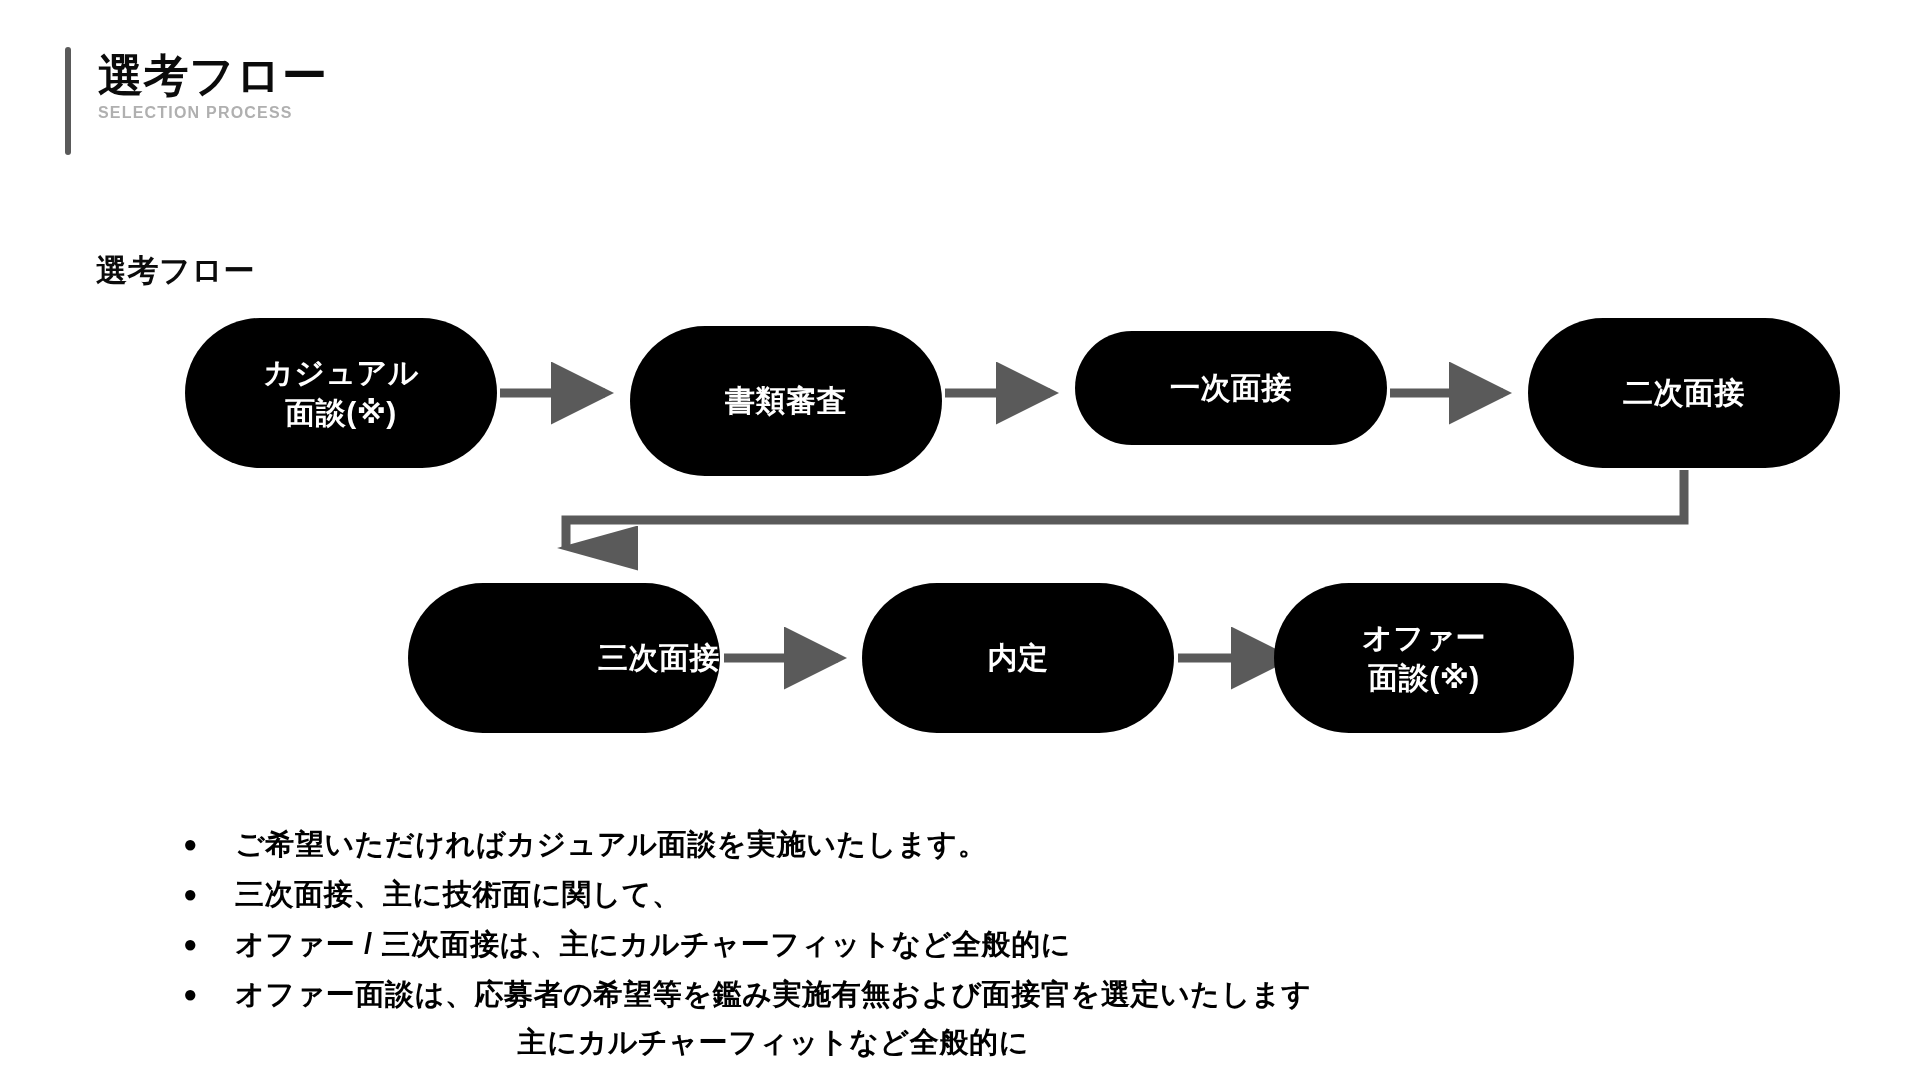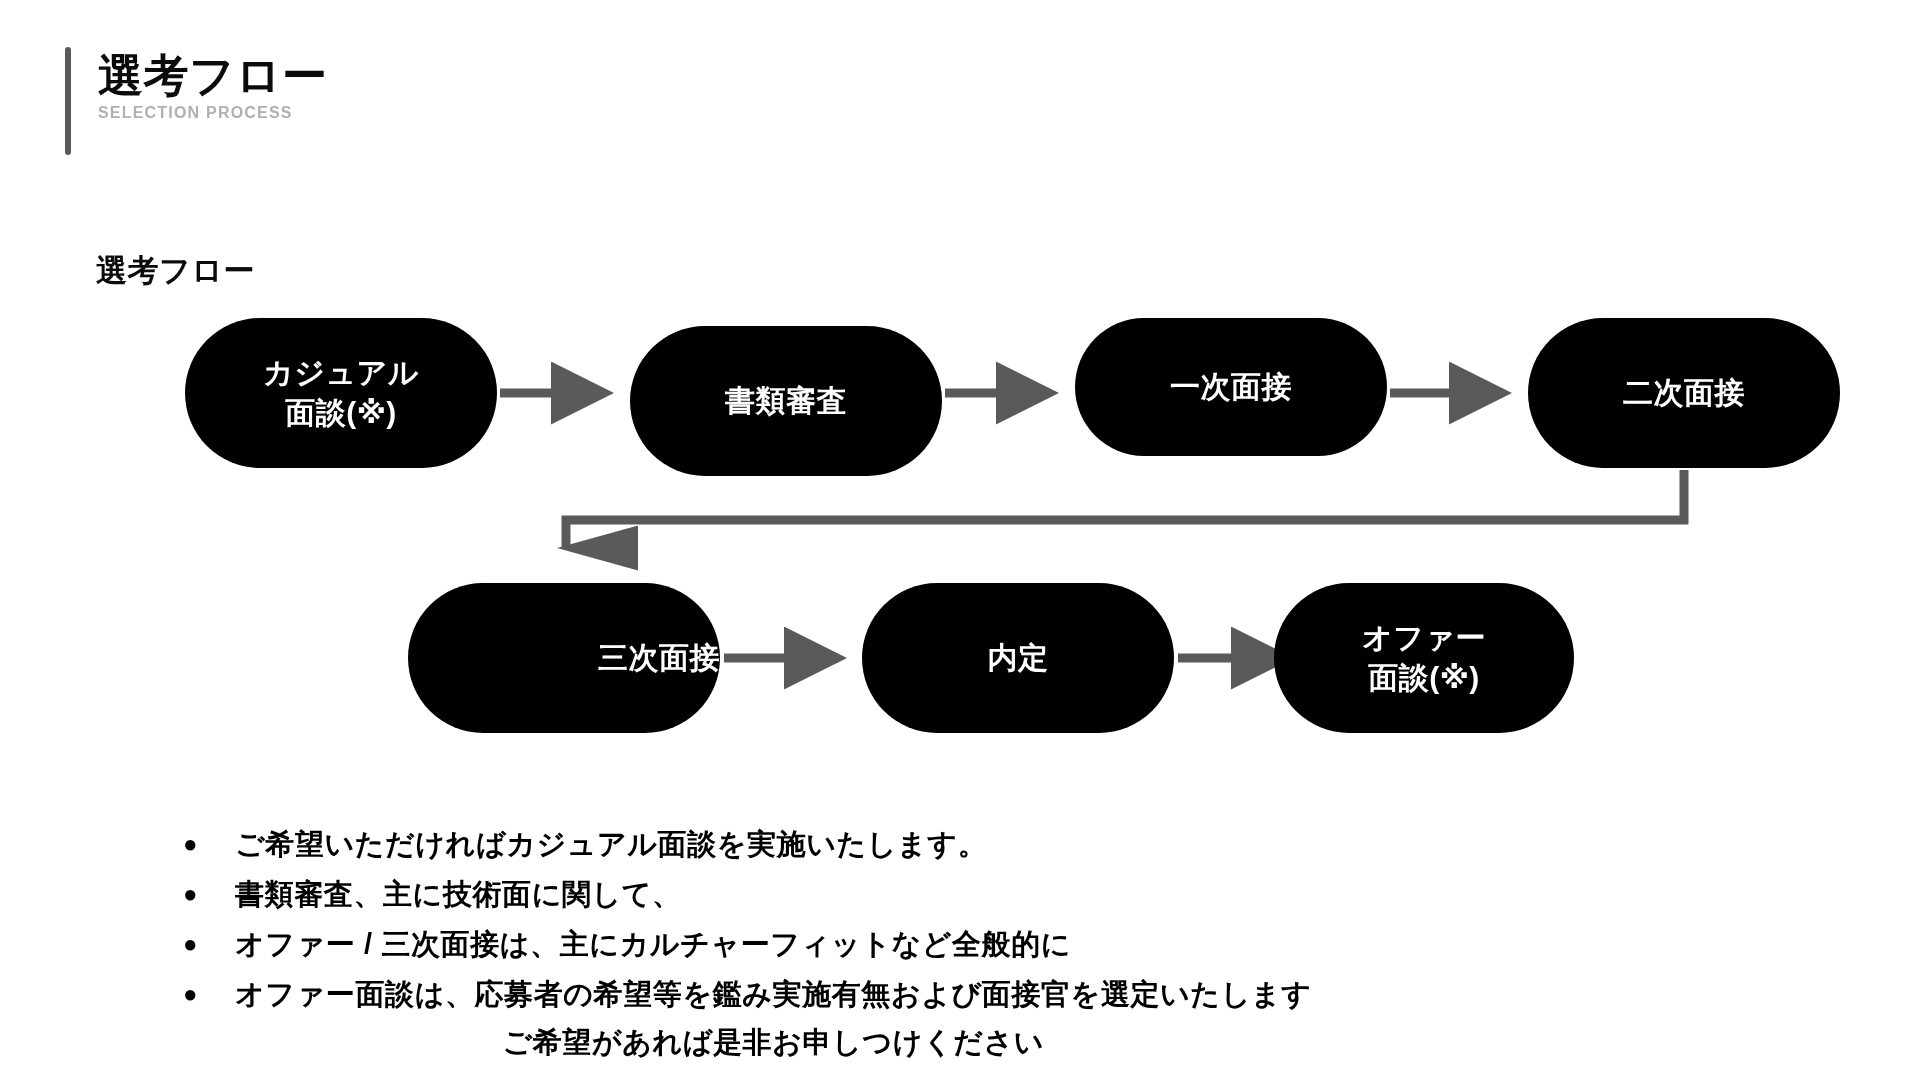--- a/index.html
+++ b/index.html
@@ -96,21 +96,21 @@
     font-size: 30px;
     font-weight: 700;
     line-height: 1.35;
     letter-spacing: 0.5px;
     white-space: pre-line;
   }
 
   
   #node-casual      { left: 185px;  top: 318px; width: 312px; height: 150px; }
   #node-document    { left: 630px;  top: 326px; width: 312px; height: 150px; }
-  #node-first       { left: 1075px; top: 318px; width: 312px; height: 138px; }
+  #node-first       { left: 1075px; top: 331px; width: 312px; height: 114px; }
   #node-second      { left: 1528px; top: 318px; width: 312px; height: 150px; }
   
   #node-third       { left: 408px;  top: 583px; width: 312px; height: 150px; justify-content: flex-end; }
   #node-offer-naitei{ left: 862px;  top: 583px; width: 312px; height: 150px; }
   #node-offer       { left: 1274px; top: 583px; width: 300px; height: 150px; }
 
   
   #notes-list {
     position: absolute;
     left: 183px;
@@ -210,24 +210,24 @@
   </div>
 </div>
 
 <div id="notes-list">
   <div class="note-item">
     <span class="note-bullet">●</span>
     <span class="note-text">ご希望いただければカジュアル面談を実施いたします。</span>
   </div>
   <div class="note-item">
     <span class="note-bullet">●</span>
-    <span class="note-text">書類審査、主に技術面に関して、</span>
+    <span class="note-text">三次面接、主に技術面に関して、</span>
   </div>
   <div class="note-item">
     <span class="note-bullet">●</span>
     <span class="note-text">オファー / 三次面接は、主にカルチャーフィットなど全般的に</span>
   </div>
   <div class="note-item">
     <span class="note-bullet">●</span>
     <span class="note-text">オファー面談は、応募者の希望等を鑑み実施有無および面接官を選定いたします
-ご希望があれば是非お申しつけください</span>
+主にカルチャーフィットなど全般的に</span>
   </div>
 </div>
 
 </body></html>

